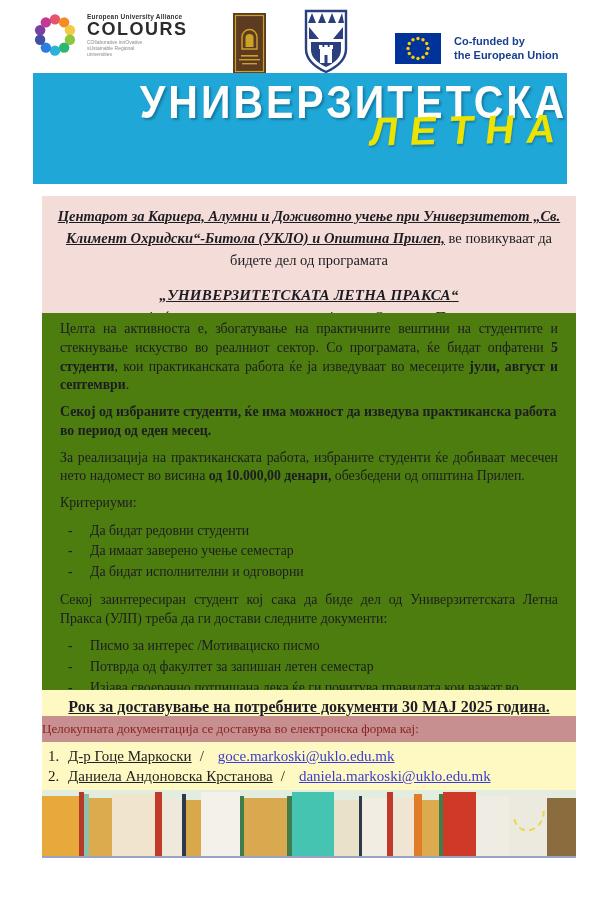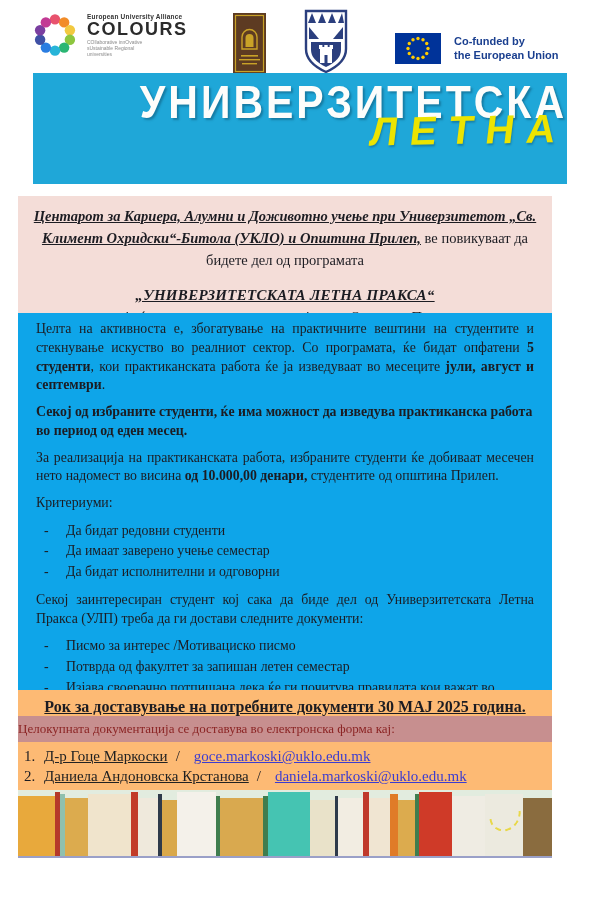--- a/index.html
+++ b/index.html
@@ -26,39 +26,39 @@
           font-family:"Liberation Sans",sans-serif;font-weight:bold;}
   .banner .l1{margin-top:6px;font-size:41px;color:#fdfdfb;letter-spacing:3px;
               transform:scaleY(1.12);text-shadow:2px 2px 2px rgba(10,70,100,.45);}
   .banner .l2{margin-top:-16px;margin-left:70px;font-size:40px;color:#ece400;
               letter-spacing:12px;transform:skewX(-8deg) rotate(-1deg);
               text-shadow:1px 2px 2px rgba(10,70,100,.4);}
   .banner .l3{margin-top:-12px;font-size:42px;color:#fdfdfb;letter-spacing:9px;
               text-shadow:2px 2px 2px rgba(10,70,100,.45);}
 
   
-  .sec{position:absolute;left:18px;width:534px;box-sizing:border-box;}
+  .sec{position:absolute;left:42px;width:534px;box-sizing:border-box;}
   .pink{top:196px;height:117px;background:#f4ddd8;text-align:center;
         padding:9px 14px 0;font-size:14.5px;line-height:22px;}
   .lead-bold{font-weight:bold;font-style:italic;text-decoration:underline;}
   .program-title{margin-top:13px;font-weight:bold;font-style:italic;
         text-decoration:underline;font-size:15px;letter-spacing:.3px;}
   .program-sub{font-size:14.5px;}
 
-  .bluebody{top:313px;height:377px;background:#0ea5e9;
+  .bluebody{top:313px;height:377px;background:#4d7c0f;
         padding:7px 18px 0;font-size:13.8px;line-height:1.36;}
   .bluebody p{margin:0 0 8px;text-align:justify;}
   .bluebody .nb{text-align:left;}
   .b{font-weight:bold;}
   ul.dash{list-style:none;margin:0 0 8px;padding:0 0 0 6px;}
   ul.dash li{padding-left:24px;position:relative;line-height:1.5;}
   ul.dash li::before{content:"-";position:absolute;left:2px;}
 
   
-  .peach{top:690px;height:100px;background:#fdba74;}
+  .peach{top:690px;height:100px;background:#fef9c3;}
   .deadline{padding-top:8px;text-align:center;font-weight:bold;font-size:16px;}
   .deadline span{text-decoration:underline;}
   .mauve{margin-top:0;background:#c78f8f;color:#8b2424;
          font-size:13px;padding:5px 0;}
   .contacts{padding:4px 6px 0;}
   .contact-row{font-size:15px;line-height:20px;white-space:nowrap;}
   .contact-num{display:inline-block;width:20px;}
   .contact-name{text-decoration:underline;color:#222;}
   .contact-sep{display:inline-block;margin:0 14px 0 8px;}
   .contact-email{color:#3c3cd0;text-decoration:underline;}
@@ -164,21 +164,21 @@
     <div>
       <span class="lead-bold">Центарот за Кариера, Алумни и Доживотно учење при  Универзитетот „Св. Климент Охридски“-Битола (УКЛО) и Општина Прилеп,</span><span> ве повикуваат да бидете дел од програмата</span>
     </div>
     <div class="program-title">„УНИВЕРЗИТЕТСКАТА  ЛЕТНА ПРАКСА“</div>
     <div class="program-sub">која ќе се изведува во одделенијата на Општина Прилеп</div>
   </div>
 
   <div class="sec bluebody">
     <p><span>Целта на активноста е, збогатување на практичните вештини на студентите и стекнување искуство во реалниот сектор. Со програмата, ќе бидат опфатени </span><span class="b">5 студенти</span><span>, кои практиканската работа ќе ја изведуваат во месеците </span><span class="b">јули, август и септември</span><span>.</span></p>
     <p class="b nb">Секој од избраните студенти, ќе има можност да изведува практиканска работа во период од еден месец.</p>
-    <p><span>За реализација на практиканската работа, избраните студенти ќе добиваат месечен нето надомест во висина </span><span class="b">од 10.000,00 денари,</span><span> студентите од општина Прилеп.</span></p>
+    <p><span>За реализација на практиканската работа, избраните студенти ќе добиваат месечен нето надомест во висина </span><span class="b">од 10.000,00 денари,</span><span> обезбедени од општина Прилеп.</span></p>
     <p class="nb">Критериуми:</p>
     <ul class="dash">
       <li>Да бидат редовни студенти</li>
       <li>Да имаат заверено учење семестар</li>
       <li>Да бидат исполнителни и одговорни</li>
     </ul>
     <p>Секој заинтересиран студент кој сака да биде дел од Универзитетската Летна Пракса (УЛП) треба да ги достави следните документи:</p>
     <ul class="dash">
       <li>Писмо за интерес /Мотивациско писмо</li>
       <li>Потврда од факултет за запишан летен семестар</li>

